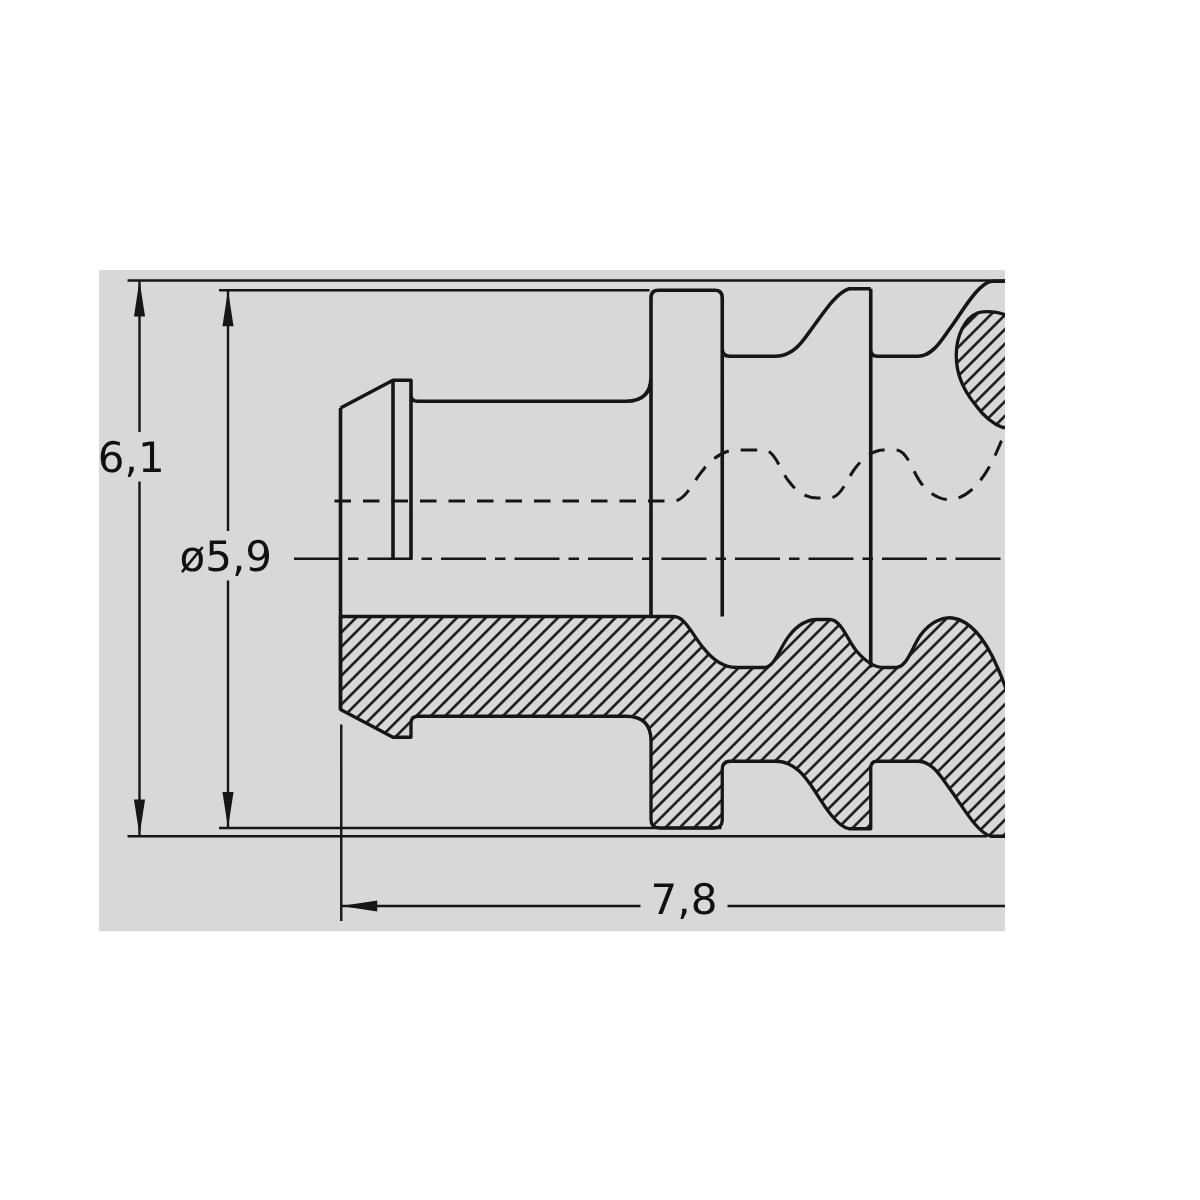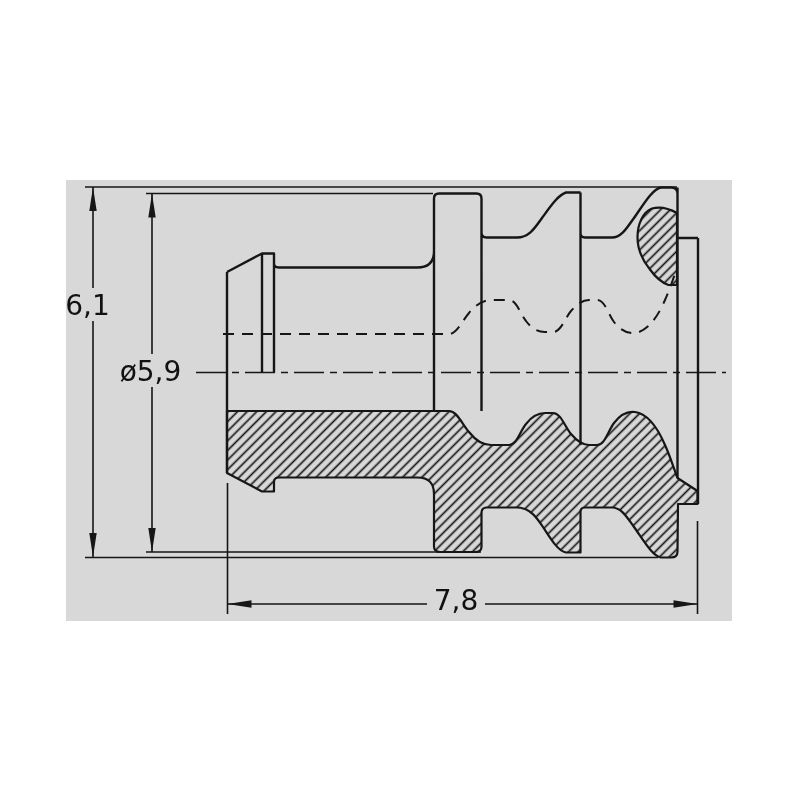--- a/index.html
+++ b/index.html
@@ -1,16 +1,16 @@
 <!DOCTYPE html>
 <html><head>
 <meta charset="utf-8">
 <style>
   html,body{margin:0;padding:0;background:#ffffff;}
-  .page{position:relative;width:800px;height:800px;background:#ffffff;overflow:hidden;
+  .page{position:relative;width:670px;height:800px;background:#ffffff;overflow:hidden;
         font-family:"DejaVu Sans","Liberation Sans",sans-serif;}
   .panel{position:absolute;left:66px;top:180px;width:666px;height:441px;}
   svg{display:block;}
   .oline{stroke:#161616;stroke-width:2.4;fill:none;stroke-linejoin:round;stroke-linecap:butt;}
   .sec{stroke:#161616;stroke-width:2.2;stroke-linejoin:round;}
   .dash{stroke:#161616;stroke-width:2;fill:none;stroke-dasharray:11 8;}
   .cline{stroke:#161616;stroke-width:1.6;fill:none;stroke-dasharray:30 6 7 6;}
   .thin{stroke:#161616;stroke-width:1.6;fill:none;}
   .arr{fill:#161616;stroke:none;}
   text{font-family:"DejaVu Sans","Liberation Sans",sans-serif;font-size:28px;fill:#111111;}

